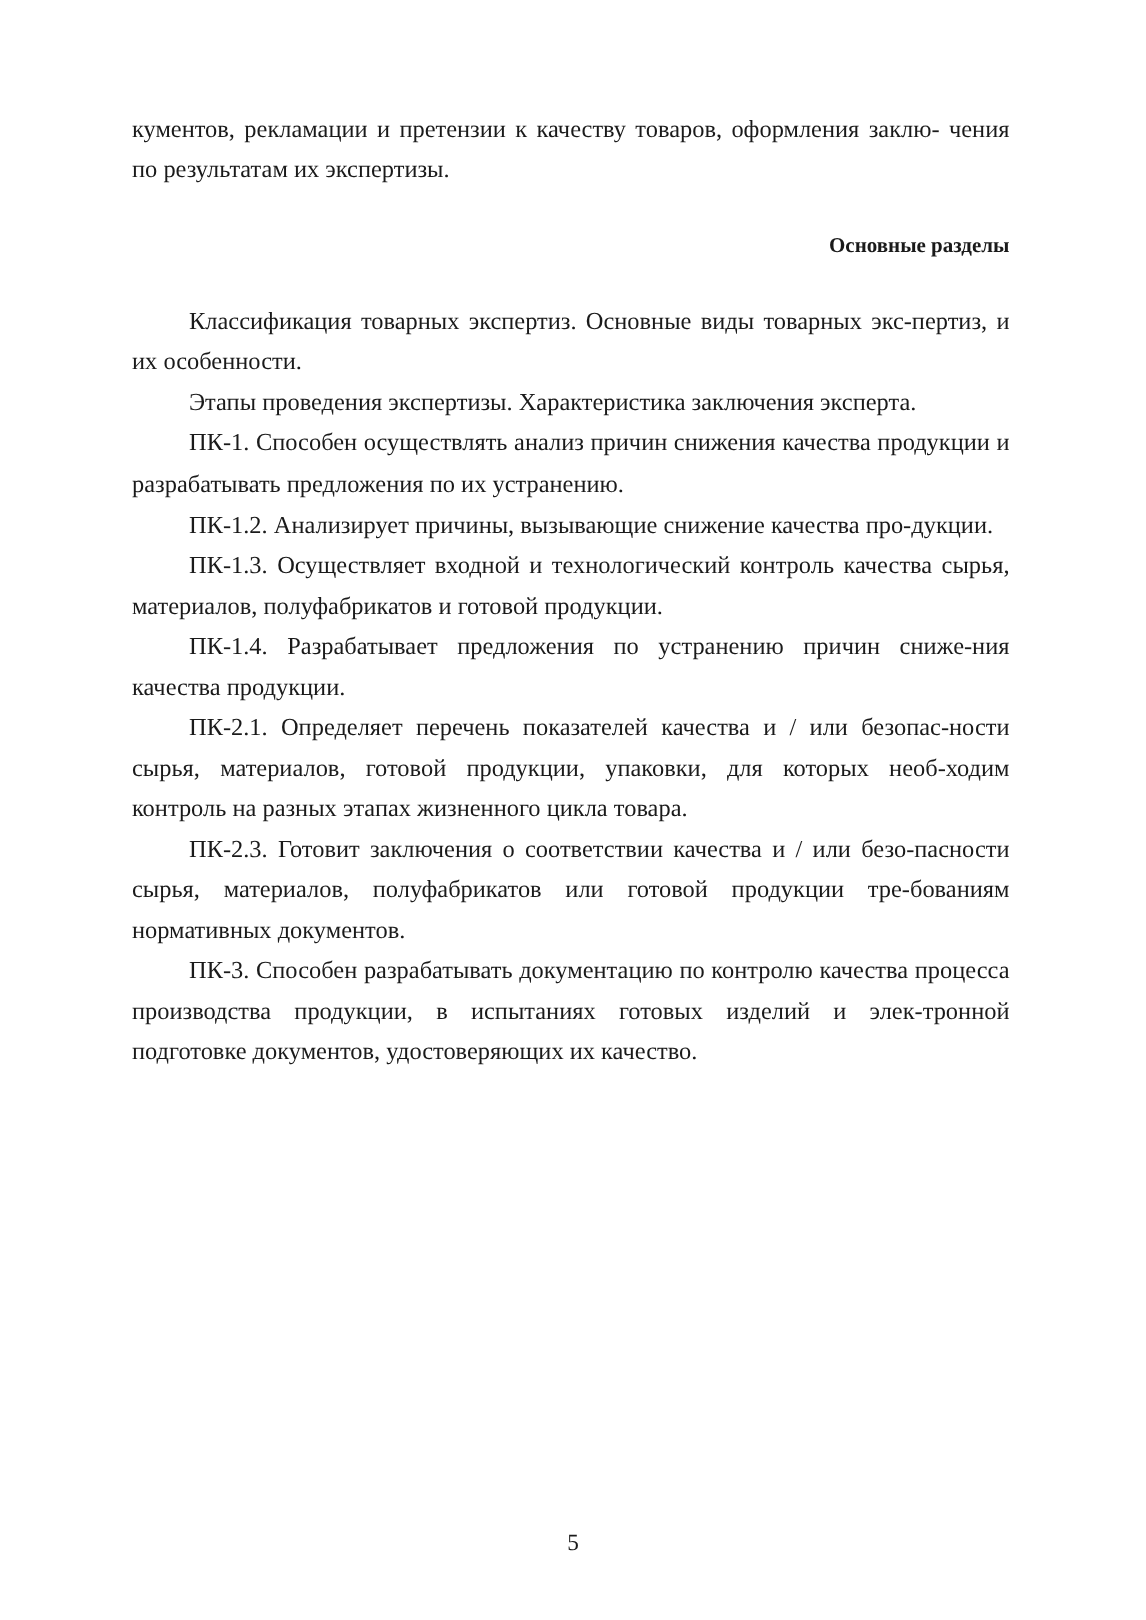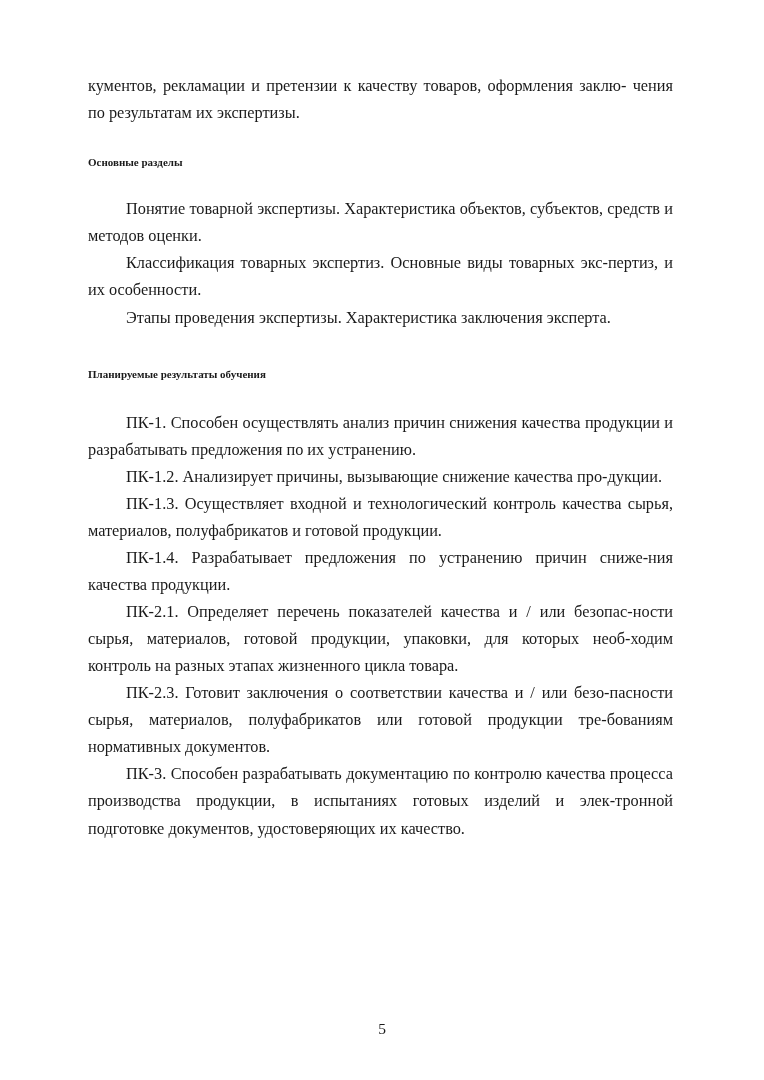--- a/index.html
+++ b/index.html
@@ -32,25 +32,25 @@
     margin: 0;
   }
   .para {
     text-indent: 38px;
     hyphens: manual;
   }
   .para-cont {
     text-indent: 0;
   }
   .heading {
-    text-align: left;
+    text-align: right;
     font-weight: bold;
     text-indent: 0;
     margin: 27px 0 24px 0;
-    font-size: 11px;
+    font-size: 14px;
   }
   .heading.second {
     margin-top: 34px;
     margin-bottom: 26px;
   }
   .block {
     margin-bottom: 0;
   }
   .page-number {
     position: absolute;
@@ -69,26 +69,24 @@
   <div class="doc-body">
 
     <p class="para para-cont">
       <span>кументов, рекламации и претензии к качеству товаров, оформления заклю-</span>
       <span>чения по результатам их экспертизы.</span>
     </p>
 
     <p class="heading">Основные разделы</p>
 
     <div class="block">
-      <p class="para">Понятие товарной экспертизы. Характеристика объектов, субъектов, средств и методов оценки.</p>
       <p class="para">Классификация товарных экспертиз. Основные виды товарных экс-пертиз, и их особенности.</p>
       <p class="para">Этапы проведения экспертизы. Характеристика заключения эксперта.</p>
     </div>
 
-    <p class="heading second">Планируемые результаты обучения</p>
 
     <div class="block">
       <p class="para">ПК-1. Способен осуществлять анализ причин снижения качества продукции и разрабатывать предложения по их устранению.</p>
       <p class="para">ПК-1.2. Анализирует причины, вызывающие снижение качества про-дукции.</p>
       <p class="para">ПК-1.3. Осуществляет входной и технологический контроль качества сырья, материалов, полуфабрикатов и готовой продукции.</p>
       <p class="para">ПК-1.4. Разрабатывает предложения по устранению причин сниже-ния качества продукции.</p>
       <p class="para">ПК-2.1. Определяет перечень показателей качества и / или безопас-ности сырья, материалов, готовой продукции, упаковки, для которых необ-ходим контроль на разных этапах жизненного цикла товара.</p>
       <p class="para">ПК-2.3. Готовит заключения о соответствии качества и / или безо-пасности сырья, материалов, полуфабрикатов или готовой продукции тре-бованиям нормативных документов.</p>
       <p class="para">ПК-3. Способен разрабатывать документацию по контролю качества процесса производства продукции, в испытаниях готовых изделий и элек-тронной подготовке документов, удостоверяющих их качество.</p>
     </div>

